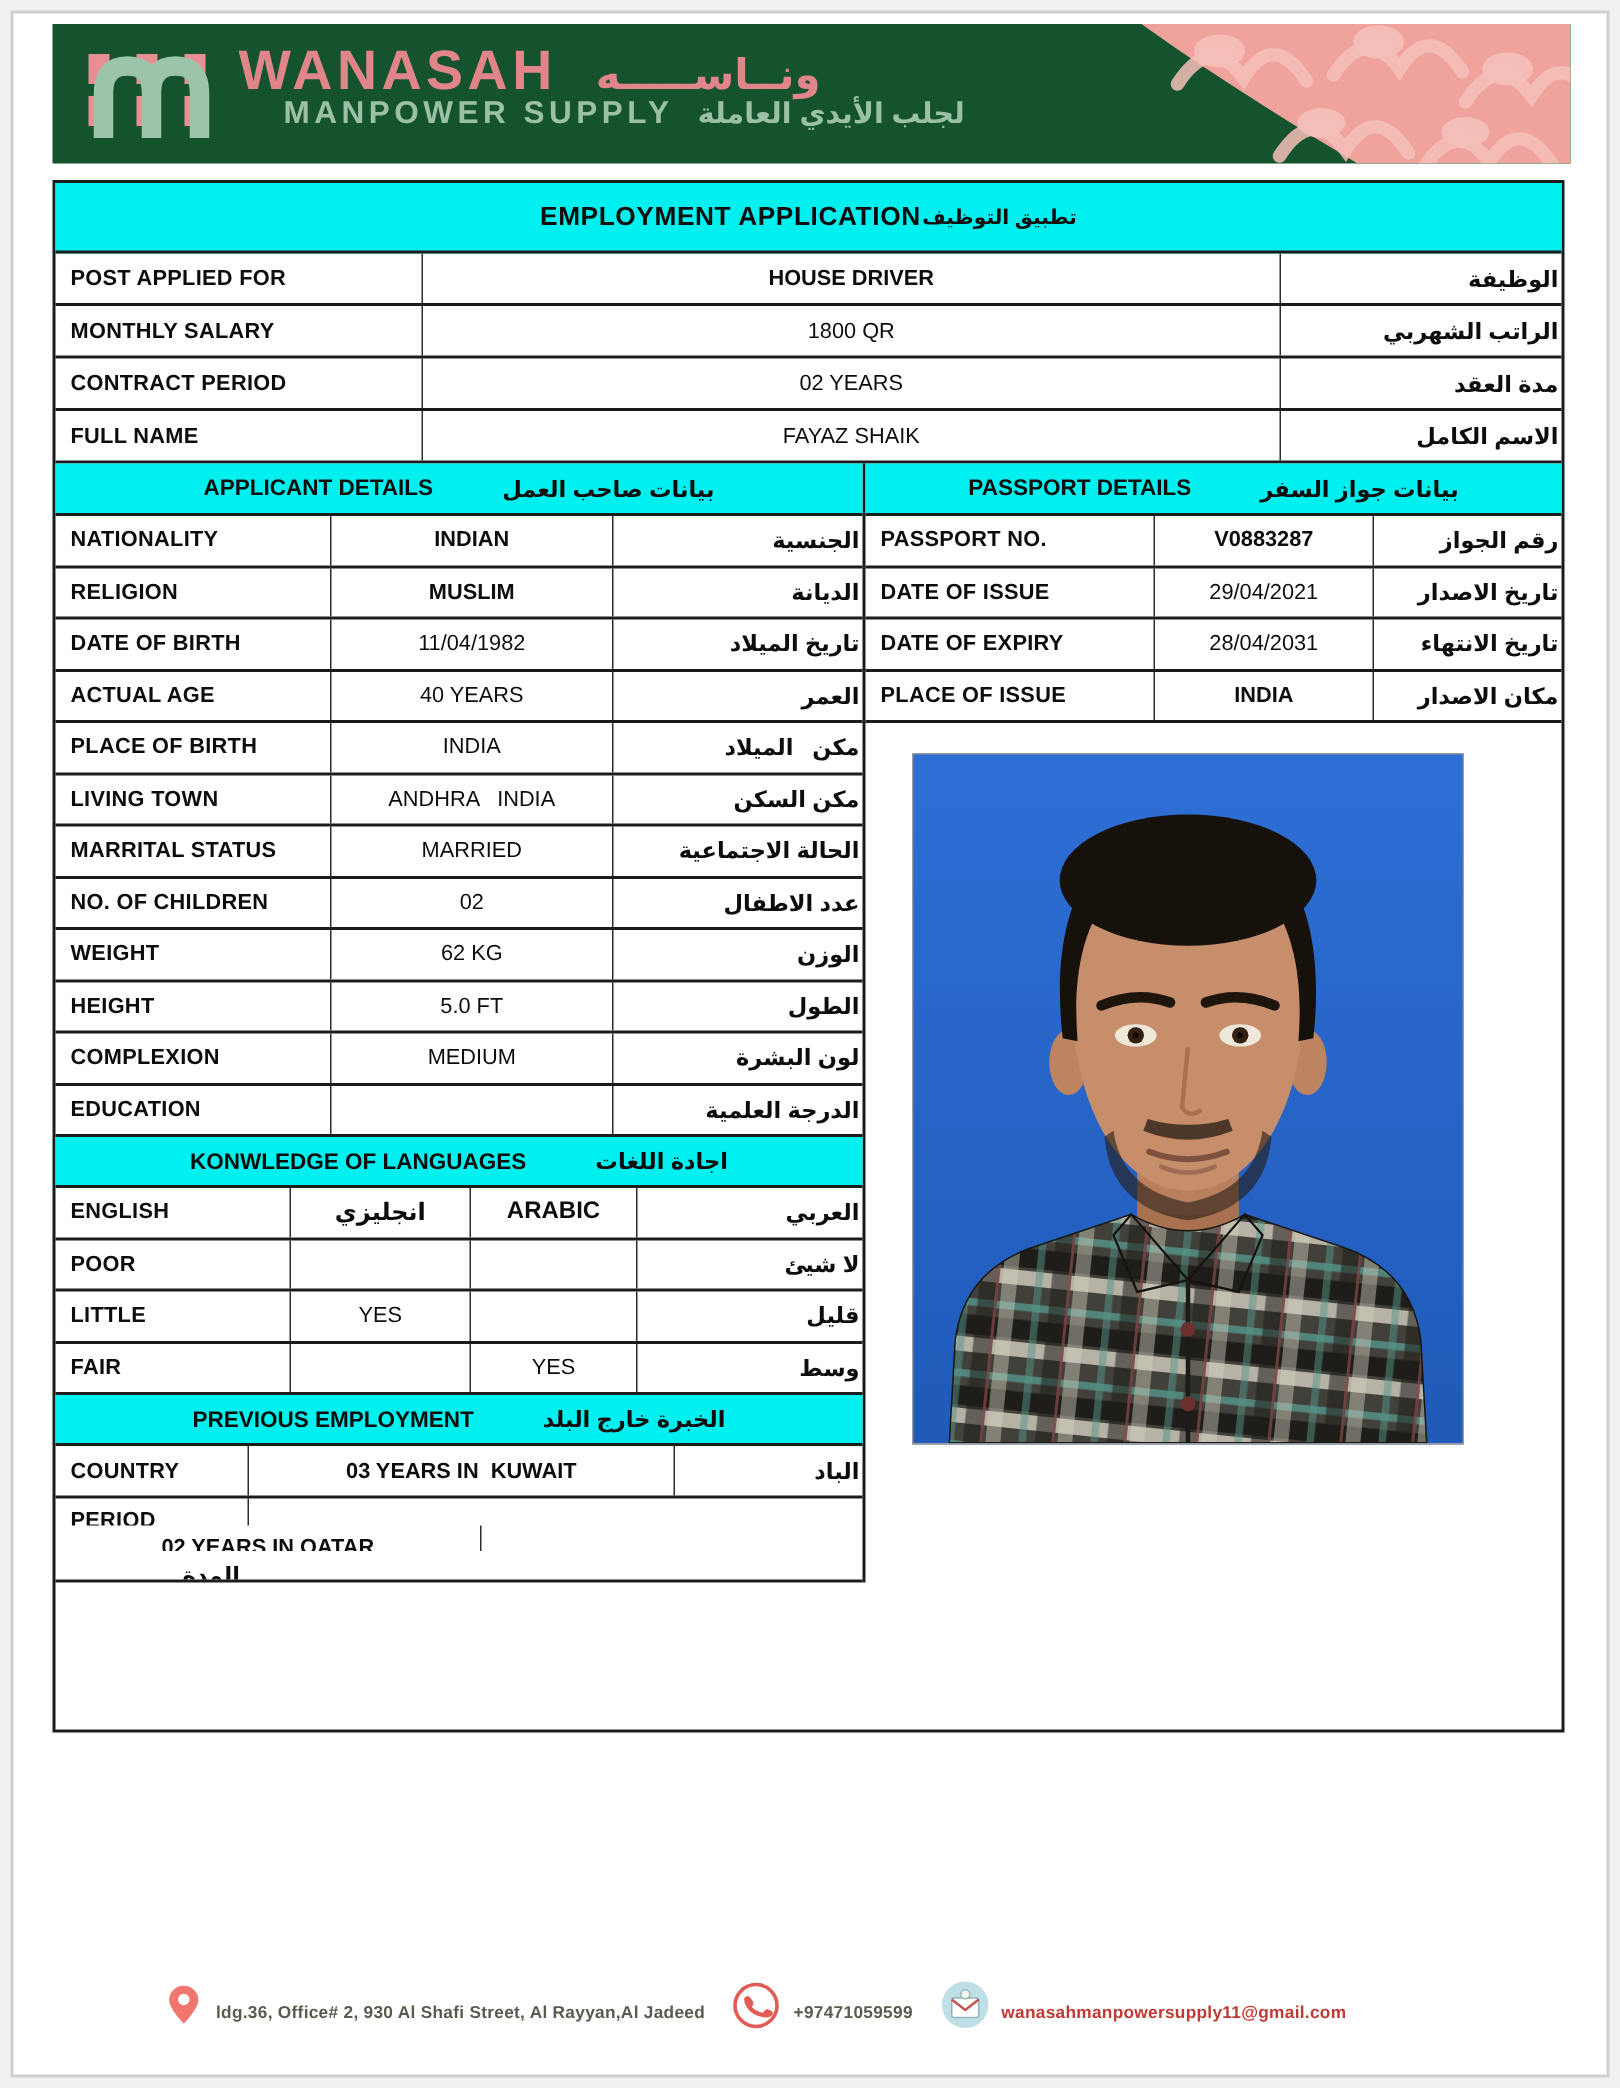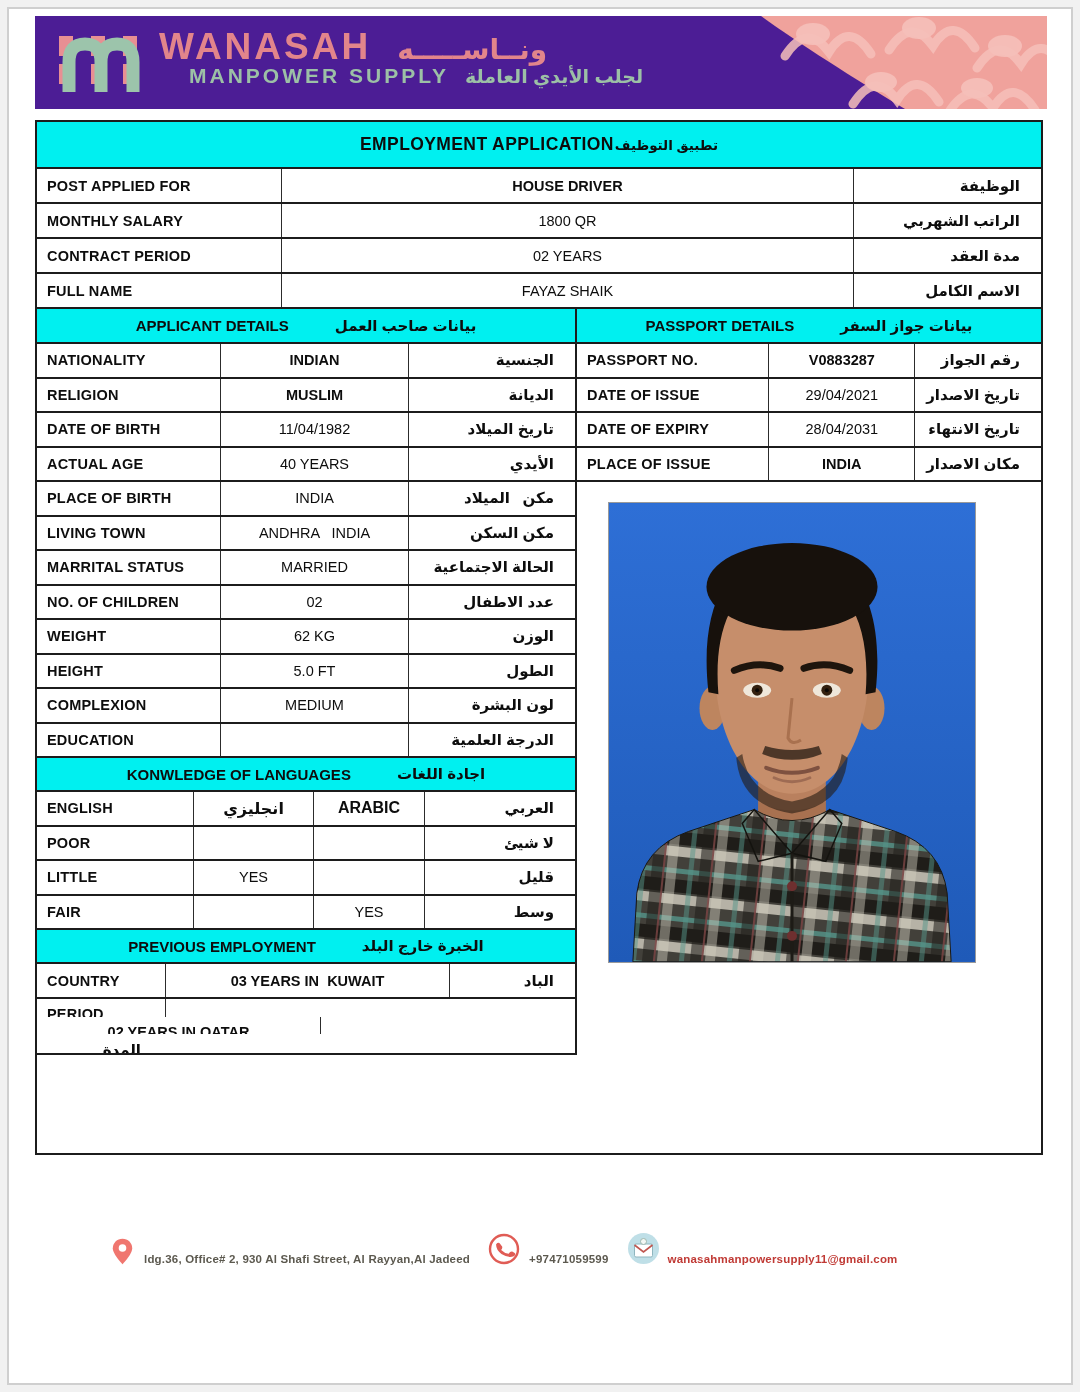--- a/index.html
+++ b/index.html
@@ -6,21 +6,21 @@
   html,body { background:#e9e9e9; }
   body { font-family:"Liberation Sans","DejaVu Sans",sans-serif; }
   .screen {
     position:relative; width:1080px; height:1392px; background:#ffffff;
     box-shadow: inset 0 0 0 7px #f1f1f1, inset 0 0 0 9px #cfcfcf;
     overflow:hidden;
   }
   
   .hdr {
     position:absolute; left:35px; top:16px; width:1012px; height:93px;
-    background:#4c1d95; overflow:hidden;
+    background:#14532d; overflow:hidden;
   }
   .hdr-deco { position:absolute; right:0; top:0; height:100%; width:390px; }
   .brand { position:absolute; left:22px; top:10px; display:flex; align-items:flex-start; z-index:2; }
   .brand-text { margin-left:14px; }
   .brand-line1 { display:flex; align-items:baseline; gap:26px; }
   .brand-line2 { display:flex; align-items:baseline; gap:16px; margin-top:-4px; margin-left:30px; }
   .brand-en { font-size:37px; font-weight:bold; letter-spacing:3px; color:#e2858b; }
   .brand-ar { font-size:28px; font-weight:bold; color:#e2858b; direction:rtl; }
   .brand-sub-en { font-size:21px; font-weight:bold; letter-spacing:3px; color:#9cc0a6; }
   .brand-sub-ar { font-size:19px; font-weight:bold; color:#9cc0a6; direction:rtl; }
@@ -38,21 +38,21 @@
   .title-en { font-size:17.5px; letter-spacing:.4px; }
   .title-ar { font-size:13.5px; direction:rtl; }
   .sec-band { gap:46px; font-size:15px; }
   .sec-band .ar-part { direction:rtl; }
   .row { display:flex; border-bottom:2px solid #1c1c1c; flex:none; }
   .cell { display:flex; align-items:center; overflow:hidden; white-space:pre-wrap; }
   .vr { border-right:1.5px solid #2c2c2c; }
   .lbl { font-weight:bold; font-size:14.5px; padding-left:10px; letter-spacing:.2px;text-align:right; }
   .val { justify-content:center; font-size:14.5px; text-align:center; }
   .val.bold { font-weight:bold; }
-  .arc { direction:rtl; font-weight:bold; font-size:15px; padding-right:21px; }
+  .arc { direction:rtl; font-weight:bold; font-size:15px; padding-right:2px; }
   .h35 { height:35px; } .h34 { height:34.5px; } .h56 { height:56px; align-items:flex-start;flex-direction:column; }
   .h56 .cell { align-items:flex-start; padding-top:7px; }
   
   .t1 { width:245px; } .t2 { width:572px; } .t3 { width:187px; }
   
   .split { display:flex; flex:none; height:746px; }
   .split-left { width:540px; border-right:2px solid #1c1c1c; display:flex; flex-direction:column; }
   .split-right { width:464px; display:flex; flex-direction:column; }
   
   .a1 { width:184px; } .a2 { width:188px; } .a3 { width:166px; }
@@ -65,21 +65,21 @@
   
   .r1 { width:205px; } .r2 { width:156px; } .r3 { width:133px; }
   .band-sm { height:35px; }
   .band-34 { height:34px; }
   
   .photo-cell { flex:1; position:relative; }
   .photo { position:absolute; left:31px; top:20px; width:368px; height:461px;
            border:1px solid #9a9a9a; background:#2767cf; }
   .bottom-strip { flex:1; }
   
-  .footer { position:absolute; left:112px; top:1232px; display:flex; align-items:flex-end; z-index:2; }
+  .footer { position:absolute; left:112px; top:1320px; display:flex; align-items:center; z-index:2; }
   .f-text { font-size:11.5px; font-weight:bold; color:#5c594f; letter-spacing:.2px; }
   .f-addr { margin-left:11px; margin-top:10px; }
   .f-phone { margin-left:9px; margin-top:10px; }
   .f-email { margin-left:8px; margin-top:10px; color:#c03a35; cursor:pointer; }
   .icon-gap { margin-left:18px; }
 </style>
 </head>
 <body>
 
 <div class="screen">
@@ -173,21 +173,21 @@
           <div class="cell arc a3">الديانة</div>
         </div>
         <div class="row h34">
           <div class="cell lbl a1 vr">DATE OF BIRTH</div>
           <div class="cell val a2 vr">11/04/1982</div>
           <div class="cell arc a3">تاريخ الميلاد</div>
         </div>
         <div class="row h34">
           <div class="cell lbl a1 vr">ACTUAL AGE</div>
           <div class="cell val a2 vr">40 YEARS</div>
-          <div class="cell arc a3">الأيدي</div>
+          <div class="cell arc a3">العمر</div>
         </div>
         <div class="row h34">
           <div class="cell lbl a1 vr">PLACE OF BIRTH</div>
           <div class="cell val a2 vr">INDIA</div>
           <div class="cell arc a3">مكن   الميلاد</div>
         </div>
         <div class="row h34">
           <div class="cell lbl a1 vr">LIVING TOWN</div>
           <div class="cell val a2 vr">ANDHRA   INDIA</div>
           <div class="cell arc a3">مكن السكن</div>

